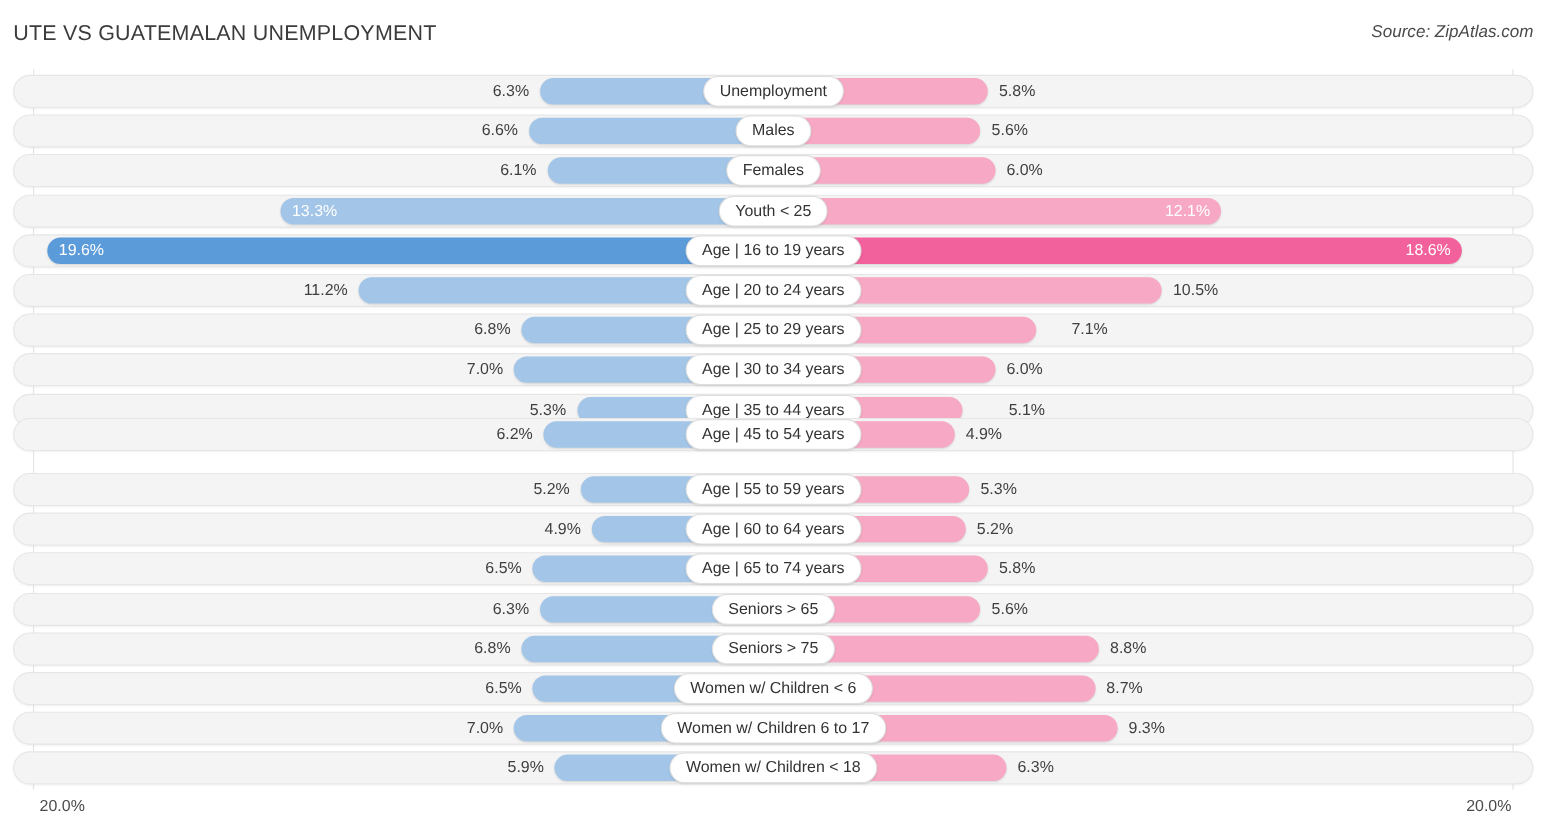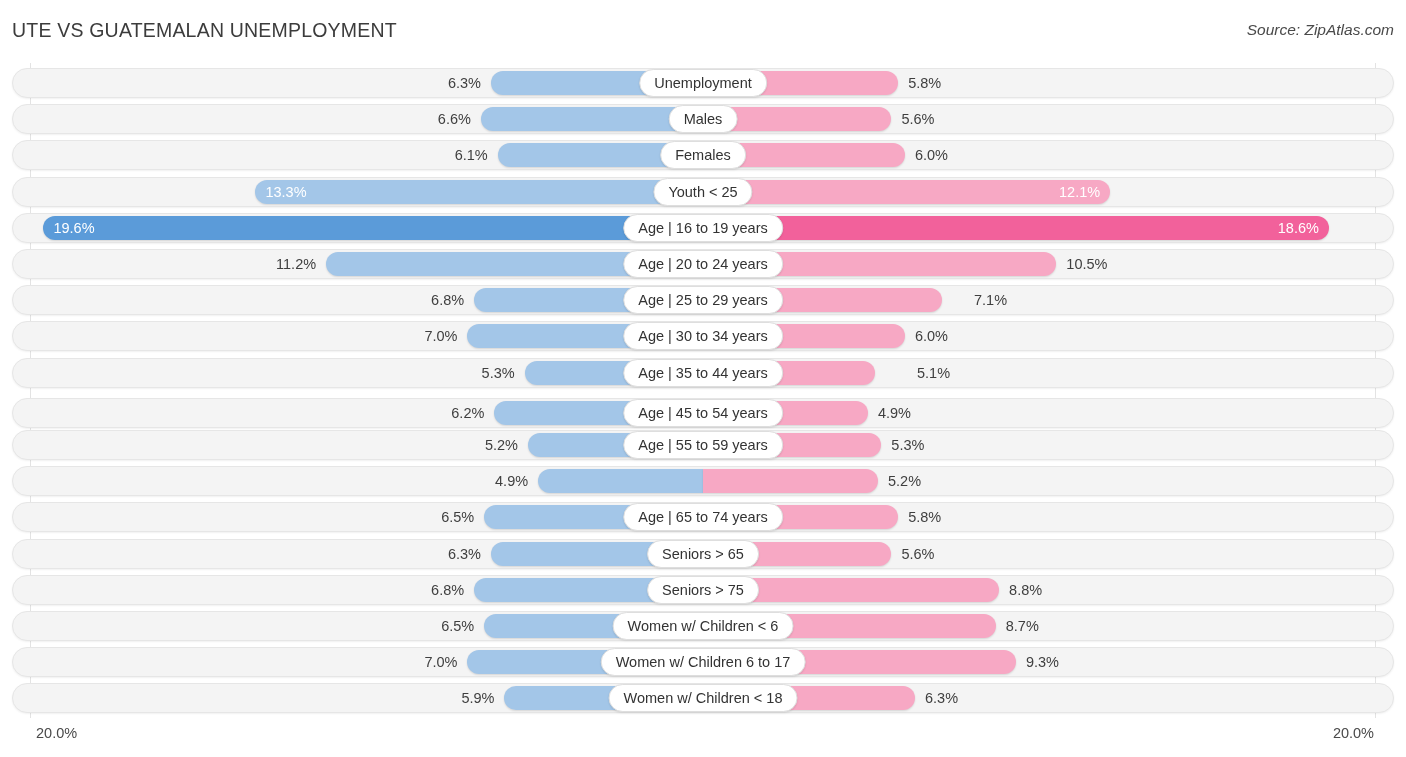--- a/index.html
+++ b/index.html
@@ -263,21 +263,21 @@
           <div class="pill" style="left: 691px;">Age | 30 to 34 years</div>
         </div>
         <div class="row" style="top: 294.6px;">
           <div class="track"></div>
           <div class="bar bar-left" style="left: 512.655px; width: 178.345px;"></div>
           <div class="bar bar-right" style="left: 691px; width: 171.615px;"></div>
           <div class="val val-left" style="left: 402.655px; width: 100px;">5.3%</div>
           <div class="val val-right" style="left: 905px;">5.1%</div>
           <div class="pill" style="left: 691px;">Age | 35 to 44 years</div>
         </div>
-        <div class="row" style="top: 335px;">
+        <div class="row" style="top: 317px;">
           <div class="track"></div>
           <div class="bar bar-left" style="left: 482.37px; width: 208.63px;"></div>
           <div class="bar bar-right" style="left: 691px; width: 164.885px;"></div>
           <div class="val val-left" style="left: 372.37px; width: 100px;">6.2%</div>
           <div class="val val-right" style="left: 865.885px;">4.9%</div>
           <div class="pill" style="left: 691px;">Age | 45 to 54 years</div>
         </div>
         <div class="row" style="top: 367px;">
           <div class="track"></div>
           <div class="bar bar-left" style="left: 516.02px; width: 174.98px;"></div>
@@ -285,20 +285,21 @@
           <div class="val val-left" style="left: 406.02px; width: 100px;">5.2%</div>
           <div class="val val-right" style="left: 879.345px;">5.3%</div>
           <div class="pill" style="left: 691px;">Age | 55 to 59 years</div>
         </div>
         <div class="row" style="top: 403.2px;">
           <div class="track"></div>
           <div class="bar bar-left" style="left: 526.115px; width: 164.885px;"></div>
           <div class="bar bar-right" style="left: 691px; width: 174.98px;"></div>
           <div class="val val-left" style="left: 416.115px; width: 100px;">4.9%</div>
           <div class="val val-right" style="left: 875.98px;">5.2%</div>
+          <div class="pill" style="left: 691px;">Age | 60 to 64 years</div>
         </div>
         <div class="row" style="top: 439.4px;">
           <div class="track"></div>
           <div class="bar bar-left" style="left: 472.275px; width: 218.725px;"></div>
           <div class="bar bar-right" style="left: 691px; width: 195.17px;"></div>
           <div class="val val-left" style="left: 362.275px; width: 100px;">6.5%</div>
           <div class="val val-right" style="left: 896.17px;">5.8%</div>
           <div class="pill" style="left: 691px;">Age | 65 to 74 years</div>
         </div>
         <div class="row" style="top: 475.6px;">

